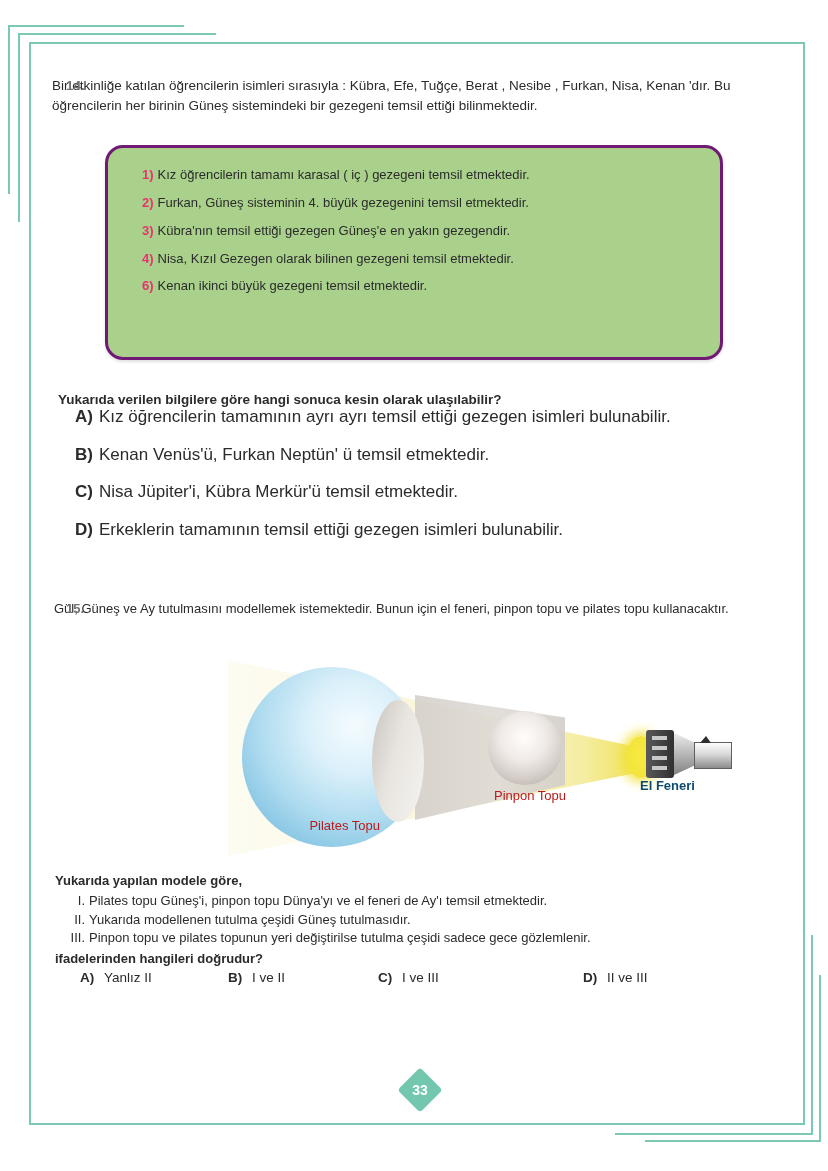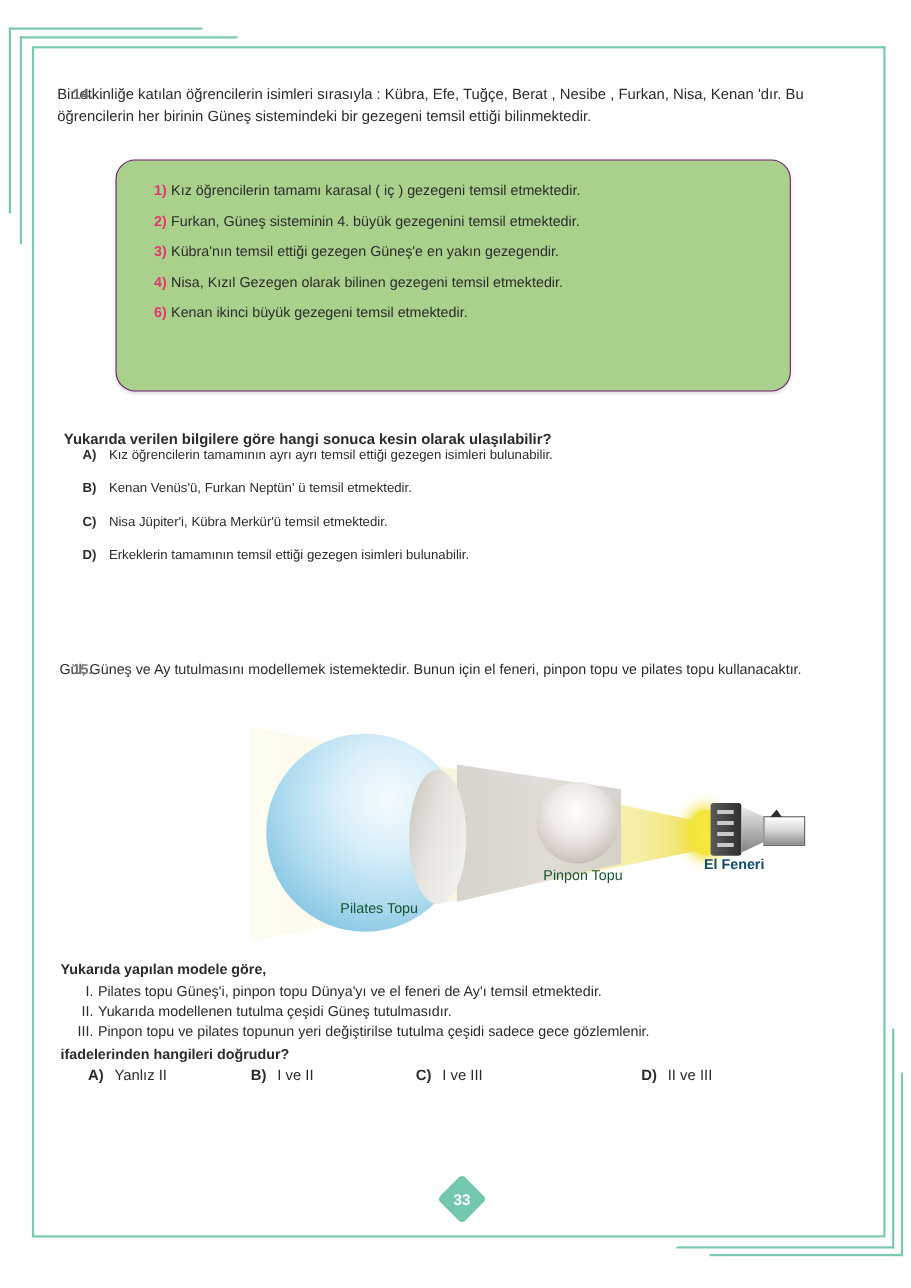--- a/index.html
+++ b/index.html
@@ -21,32 +21,32 @@
   .br-mid{left:615px;top:935px;width:196px;height:198px;}
   .br-outer{left:645px;top:975px;width:174px;height:165px;}
   
   .q14-stem{
     position:absolute;left:38px;top:62px;width:742px;
     font-size:13.5px;line-height:1.55;padding-left:14px;
   }
   .qnum{position:absolute;left:0;top:0;font-weight:bold;color:#737373;margin-left:28px;}
   .clue-box{
     position:absolute;left:105px;top:145px;width:572px;height:173px;
-    background:#a9d18c;border:1px solid #701a75;border-radius:18px;
+    background:#a9d18c;border:3px solid #701a75;border-radius:18px;
     padding:18px 20px;box-shadow:0 2px 3px rgba(0,0,0,0.12);
   }
   .clue{margin:0 0 9px 0;font-size:13px;line-height:1.45;text-indent:14px;}
   .clue:last-child{margin-bottom:0;}
   .clue-num{font-weight:bold;color:#e8336e;margin-right:4px;}
   .q14-question{
     position:absolute;left:58px;top:378px;width:700px;
     font-size:13.5px;font-weight:bold;
   }
   .q14-options{position:absolute;left:75px;top:405px;width:690px;}
-  .opt{margin:0 0 13px 0;font-size:12px;line-height:1.45;}
+  .opt{margin:0 0 13px 0;font-size:17px;line-height:1.45;}
   .opt-letter{font-weight:bold;display:inline-block;width:24px;}
   
   .q15-stem{
     position:absolute;left:38px;top:586px;width:768px;
     font-size:13px;line-height:1.5;padding-left:16px;
   }
   
   .diagram{position:absolute;left:0;top:648px;width:828px;height:220px;}
   .beam{
     position:absolute;left:228px;top:12px;width:424px;height:196px;
@@ -94,21 +94,21 @@
   }
   .fl-body{
     position:absolute;left:694px;top:94px;width:36px;height:25px;
     background:linear-gradient(to bottom,#fdfdfd 0%,#d9d9d9 45%,#8c8c8c 100%);
     border:1px solid #5f5f5f;z-index:3;
   }
   .fl-trigger{
     position:absolute;left:700px;top:88px;width:11px;height:7px;background:#2e2e2e;
     clip-path:polygon(0 100%,55% 0,100% 100%);z-index:4;
   }
-  .diag-label{position:absolute;font-size:13px;color:#14532d;z-index:5;white-space:nowrap;}
+  .diag-label{position:absolute;font-size:13px;color:#b91c1c;z-index:5;white-space:nowrap;}
   .lbl-pinpon{left:470px;top:140px;width:120px;text-align:center;}
   .lbl-fener{left:640px;top:130px;width:100px;font-weight:bold;color:#0c4a6e;}
   .lbl-pilates{left:250px;top:170px;width:130px;text-align:right;}
   
   .q15-block{position:absolute;left:55px;top:872px;width:740px;font-size:13px;line-height:1.42;}
   .q15-intro{font-weight:bold;margin:0 0 2px 0;}
   .stmt{margin:0;}
   .stmt-num{display:inline-block;width:30px;text-align:right;margin-right:4px;}
   .q15-question{font-weight:bold;margin:2px 0 0 0;}
   .q15-options{position:absolute;left:55px;top:970px;width:740px;height:20px;font-size:13.5px;}

